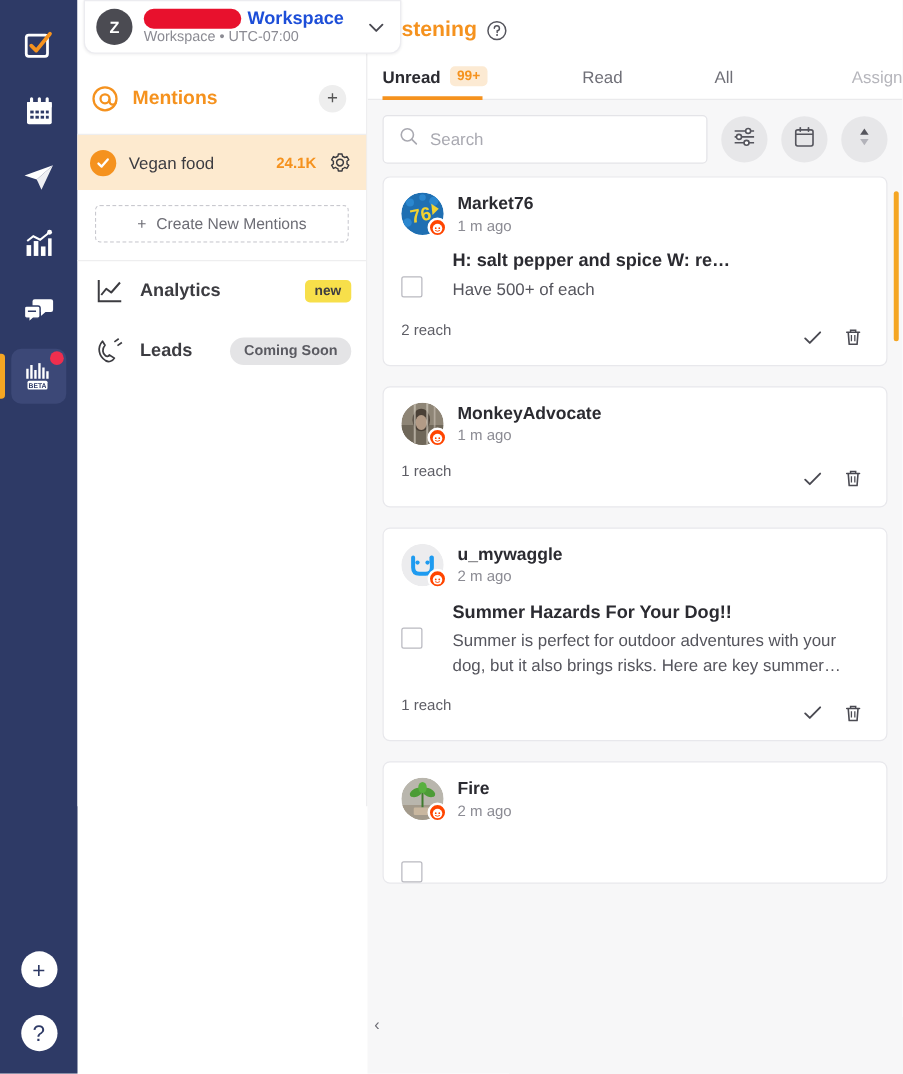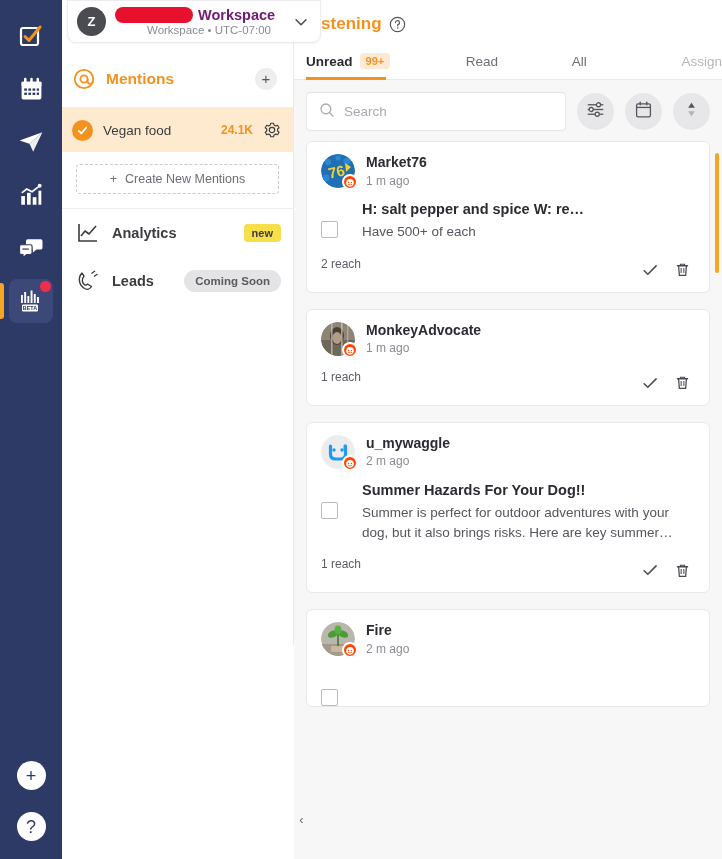--- a/index.html
+++ b/index.html
@@ -237,22 +237,22 @@
   .ws-avatar {
     width: 29px; height: 29px; border-radius: 50%;
     background: #4b4b52; color: #fff; flex: 0 0 29px;
     display: flex; align-items: center; justify-content: center;
     font-size: 13px; font-weight: 700;
   }
   .ws-texts { flex: 1; min-width: 0; }
   .ws-name-row { display: flex; align-items: center; gap: 0px; }
   .redaction { display: inline-block; width: 78px; height: 16px;
     background: #e8112d; border-radius: 8px; margin-right: 5px; }
-  .ws-name { font-size: 14.5px; font-weight: 700; color: #701a75; }
-  .ws-sub { font-size: 11.5px; color: #8b8b93; margin-top: 1px; margin-left: 32px; }
+  .ws-name { font-size: 14.5px; font-weight: 700; color: #1d4ed8; }
+  .ws-sub { font-size: 11.5px; color: #8b8b93; margin-top: 1px; }
   .chev { width: 18px; height: 18px; flex: 0 0 18px; cursor: pointer; }
 </style>
 </head>
 <body>
 
 <div class="app">
 
   <div class="rail">
 
     <div class="rail-item">

